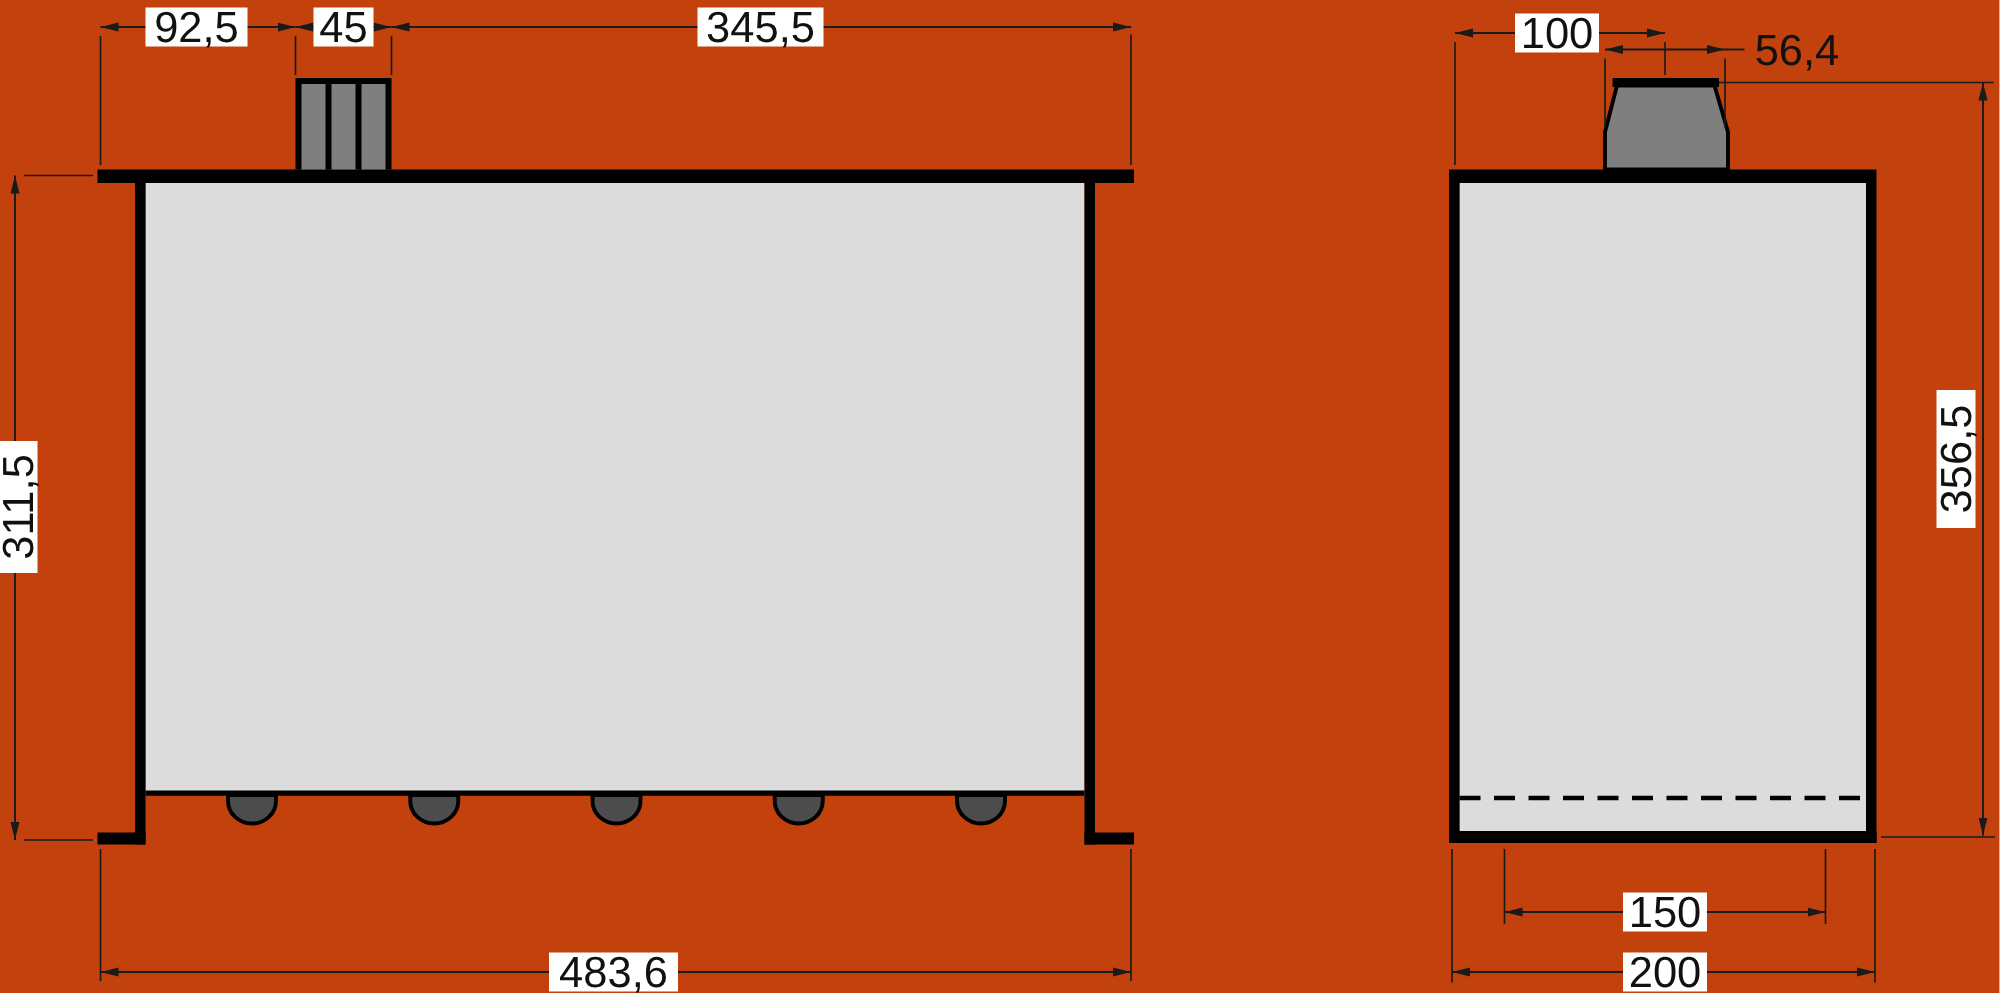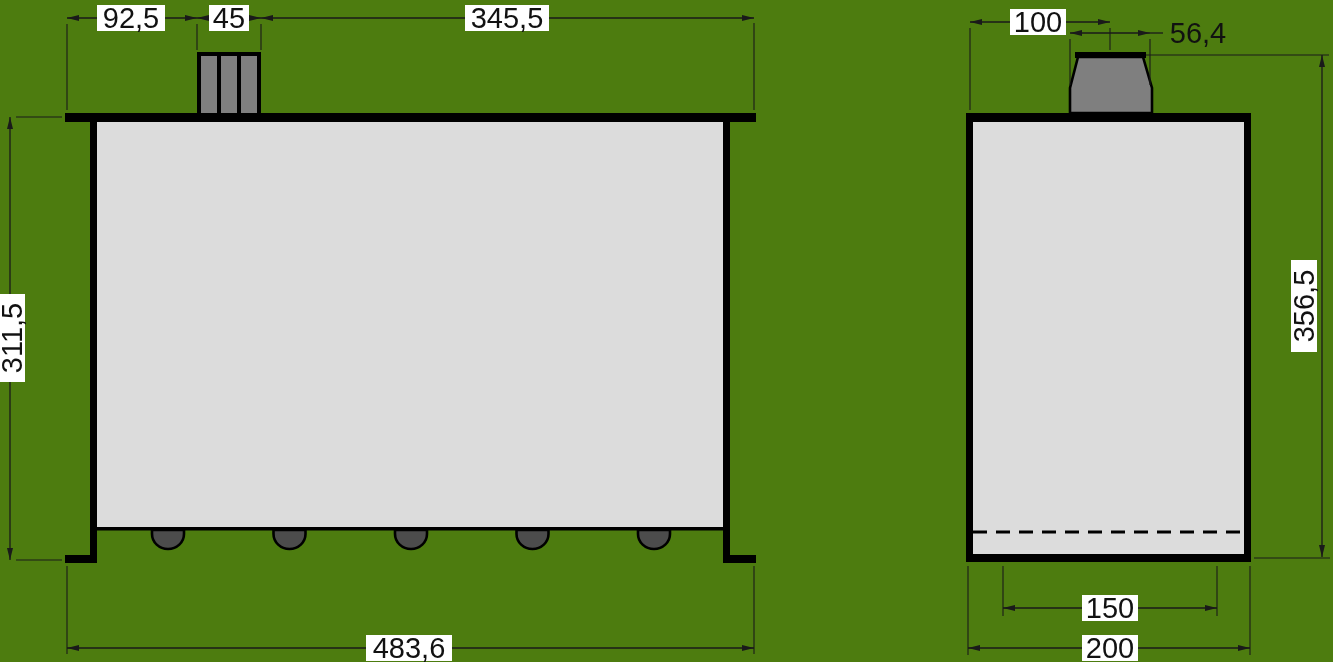--- a/index.html
+++ b/index.html
@@ -1,17 +1,17 @@
 <!DOCTYPE html>
 <html><head>
 <meta charset="utf-8">
 <style>
   html,body { margin:0; padding:0; background:#fff; }
   .canvas {
-    position:relative; width:1333px; height:662px; background:#4d7c0f;
+    position:relative; width:1333px; height:662px; background:#c2410c;
     font-family:"Liberation Sans", sans-serif; overflow:hidden;
   }
   svg { display:block; }
   .dim-line  { stroke:#1a1a1a; stroke-width:1.3; fill:none; }
   .ext-line  { stroke:#1a1a1a; stroke-width:1.1; fill:none; }
   .arrowfill { fill:#1a1a1a; }
   .outline-fill { fill:#000000; }
   .shape-stroke { stroke:#000000; stroke-width:2.6; }
   .body-bottom-line { fill:#000000; }
   .dash-line { stroke:#000000; stroke-width:3; stroke-dasharray:14 9; fill:none; }

